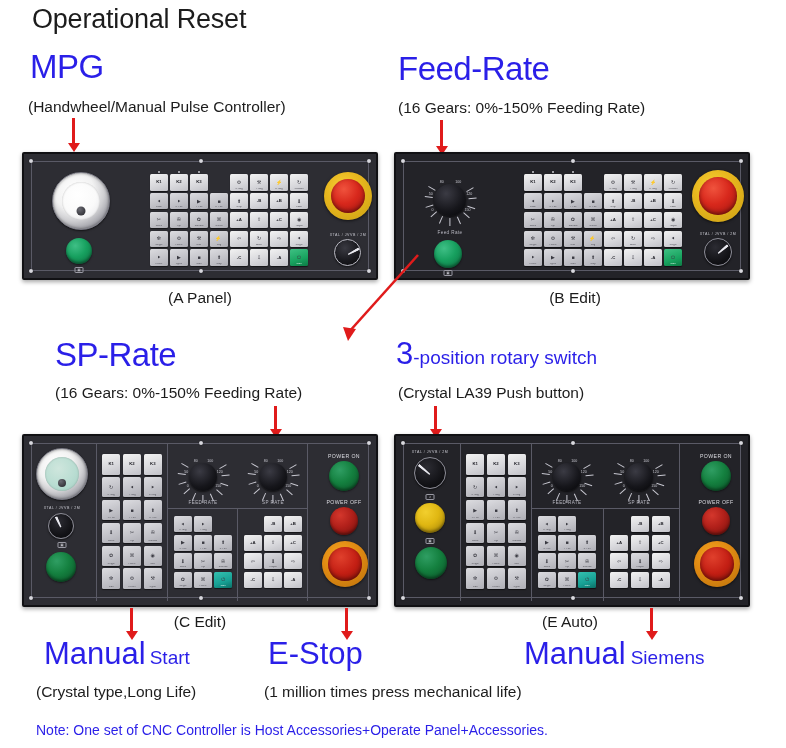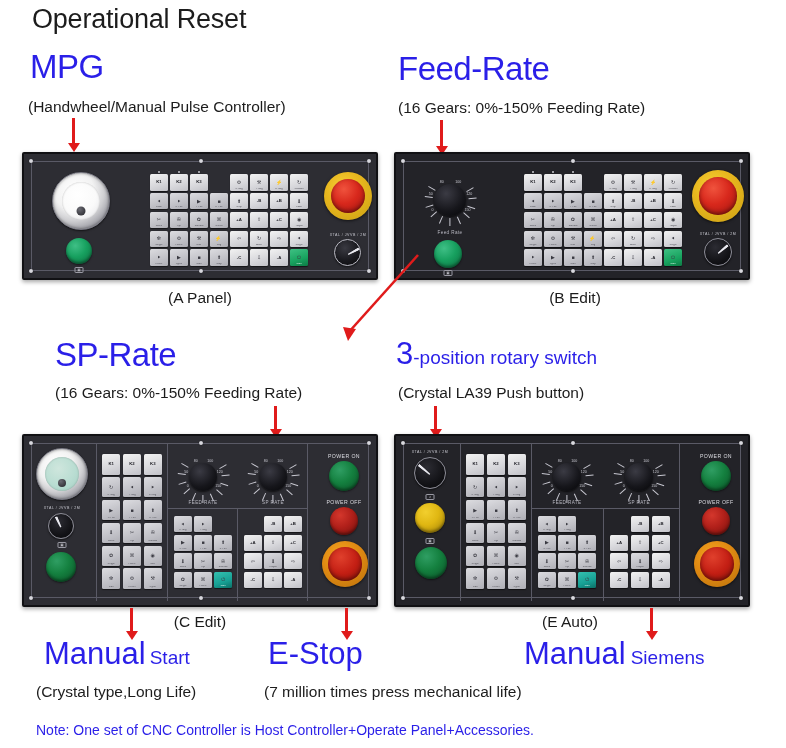--- a/index.html
+++ b/index.html
@@ -1132,19 +1132,19 @@
 </div>
 
 <div class="abs" style="left:44px; top:636px; white-space:nowrap;">
   <span class="blue-big">Manual</span><span class="blue-med" style="margin-left:4px;">Start</span>
 </div>
 <div class="abs hdr-sub" style="left:36px; top:683px;">(Crystal type,Long Life)</div>
 
 <div class="abs" style="left:268px; top:636px; white-space:nowrap;">
   <span class="blue-big">E-Stop</span>
 </div>
-<div class="abs hdr-sub" style="left:264px; top:683px;">(7 million times press mechanical life)</div>
+<div class="abs hdr-sub" style="left:264px; top:683px;">(1 million times press mechanical life)</div>
 
 <div class="abs" style="left:524px; top:636px; white-space:nowrap;">
   <span class="blue-big">Manual</span><span class="blue-med" style="margin-left:5px;">Siemens</span>
 </div>
 
-<div class="abs note" style="left:36px; top:722px;">Note: One set of CNC Controller is Host Controller+Operate Panel+Accessories.</div>
+<div class="abs note" style="left:36px; top:722px;">Note: One set of CNC Controller is Host Accessories+Operate Panel+Accessories.</div>
 
 </body></html>

